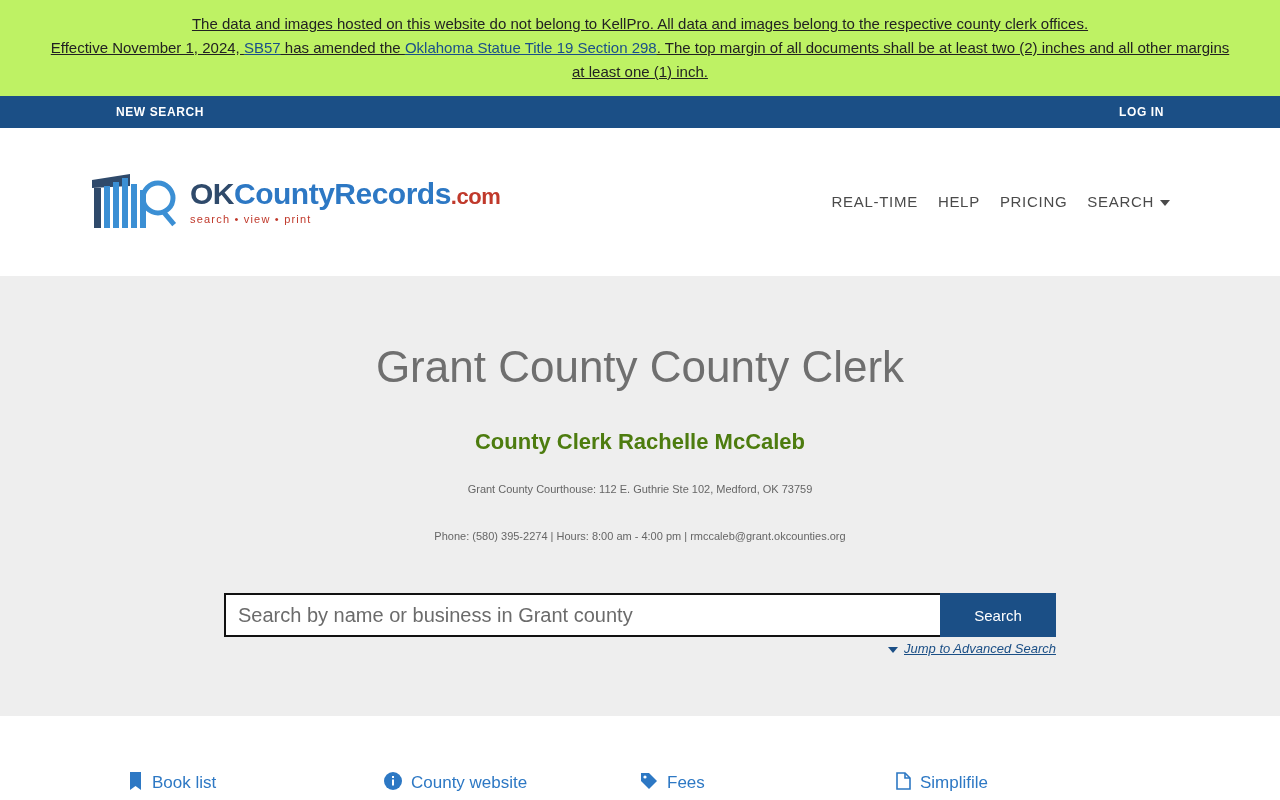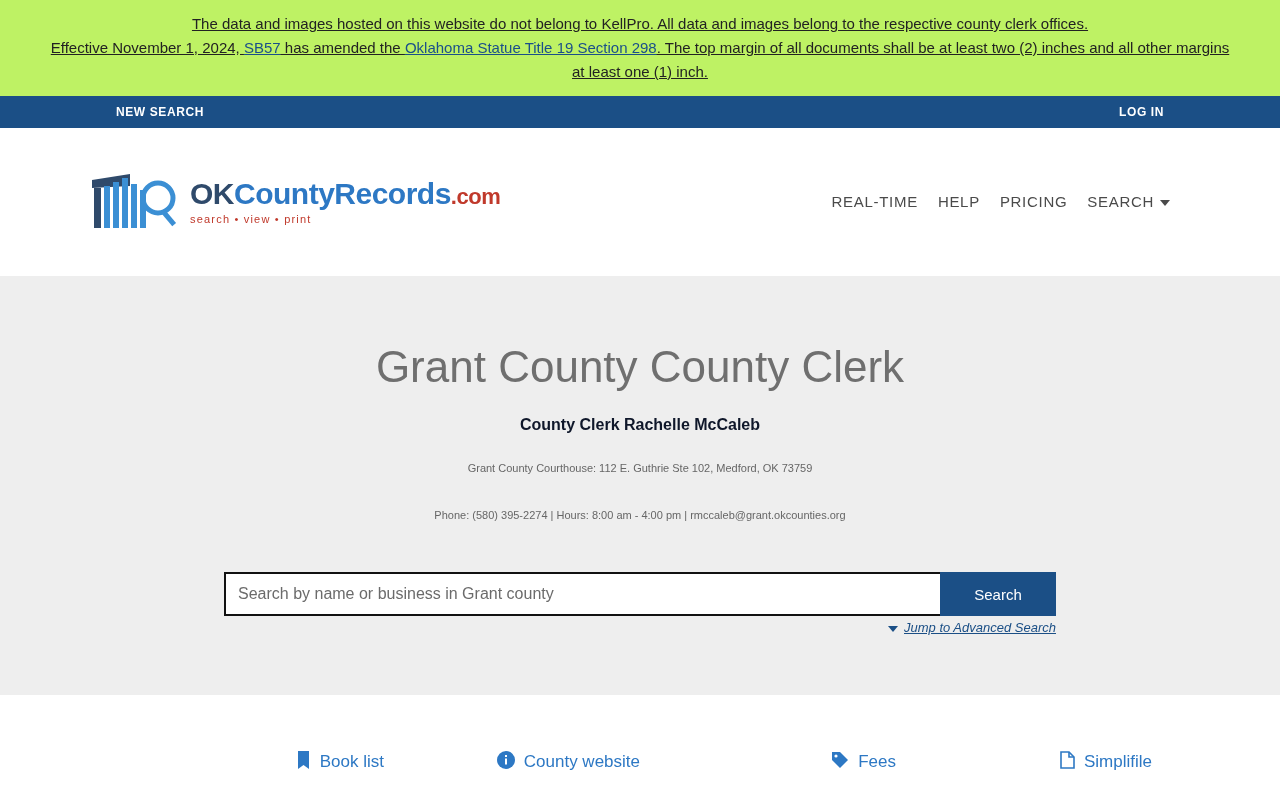--- a/index.html
+++ b/index.html
@@ -100,43 +100,43 @@
     text-align: center;
   }
   .hero h1 {
     margin: 4px;
     font-size: 44px;
     font-weight: 300;
     color: #6f6f6f;
     letter-spacing: 0px;
   }
   .hero h2 {
-    margin: 24px 0 0 0;
-    font-size: 16px;
+    margin: 37px 0 0 0;
+    font-size: 22px;
     font-weight: bold;
-    color: #0f172a;
+    color: #4d7c0f;
   }
   .hero .addr {
     margin: 22px 0 0 0;
     font-size: 11px;
     color: #666;
     line-height: 25px;
   }
 
   .searchrow {
     margin: 44px auto 0 auto;
     width: 832px;
     display: flex;
     height: 44px;
   }
   .searchrow input[type=text] {
     flex: 1;
     border: 2px solid #111;
     border-right: none;
-    font-size: 16px;
+    font-size: 20px;
     padding: 0 12px;
     color: #222;
     background: #ffffff;
     outline: none;
   }
   .searchrow input[type=text]::placeholder { color: #6b6b6b; }
   .searchrow button {
     width: 116px;
     background: #1b4f86;
     color: #fff;
@@ -168,21 +168,21 @@
   
   .linkrow {
     background: #ffffff;
     padding: 56px 0 0 0;
     display: flex;
     justify-content: center;
     gap: 0;
   }
   .linkcell {
     width: 256px;
-    text-align: right;
+    text-align: left;
     font-size: 17px;
   }
   .linkcell a {
     color: #2d78c4;
     text-decoration: none;
     display: inline-flex;
     align-items: center;
     gap: 9px;
   }
   .licon { color: #2d78c4; display: inline-block; line-height: 1; }

